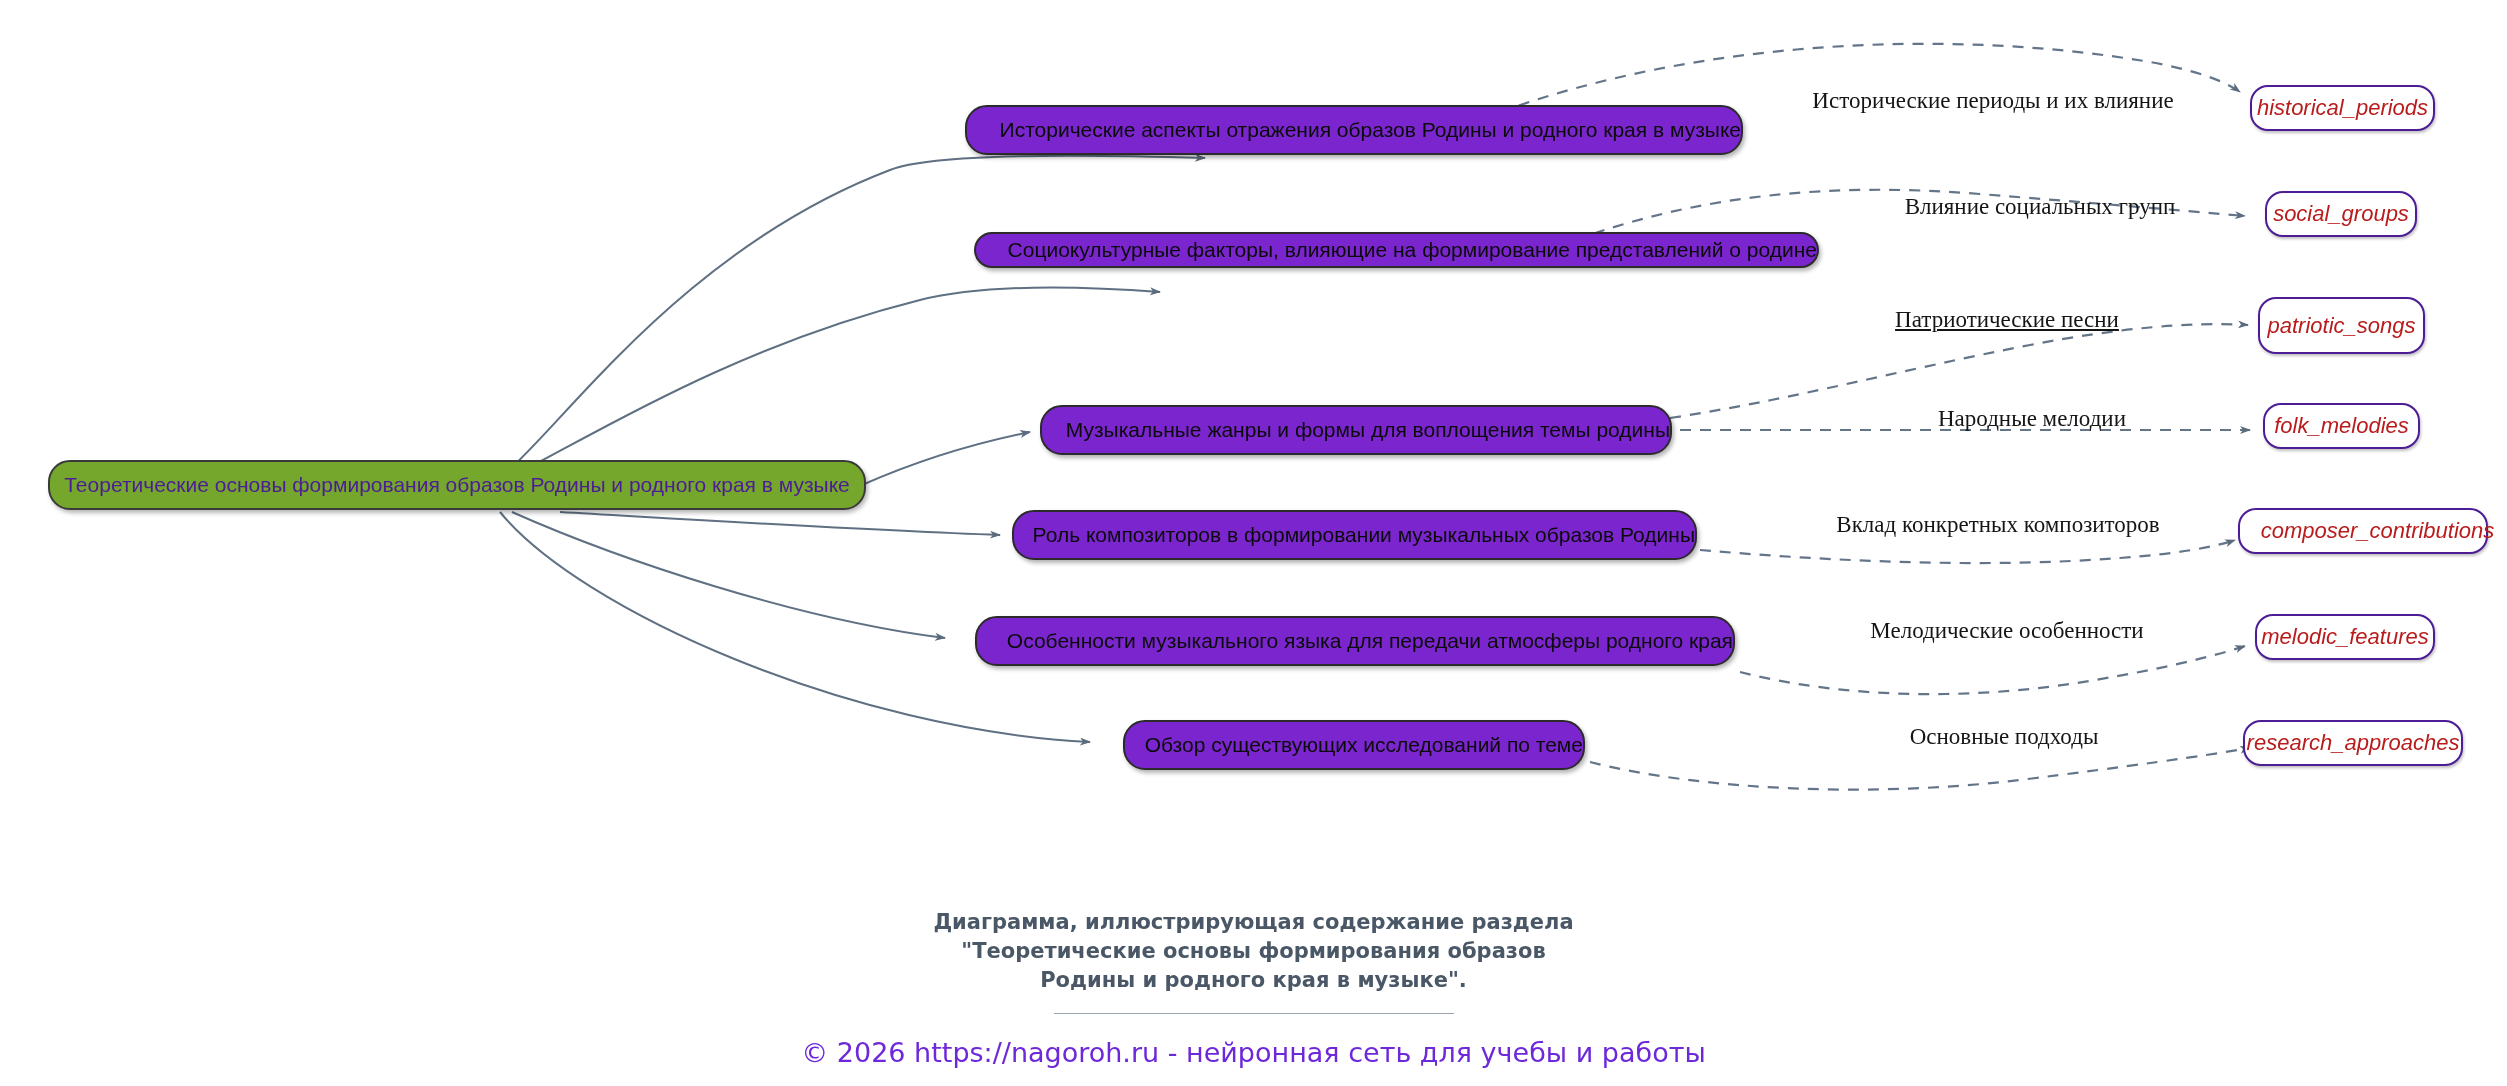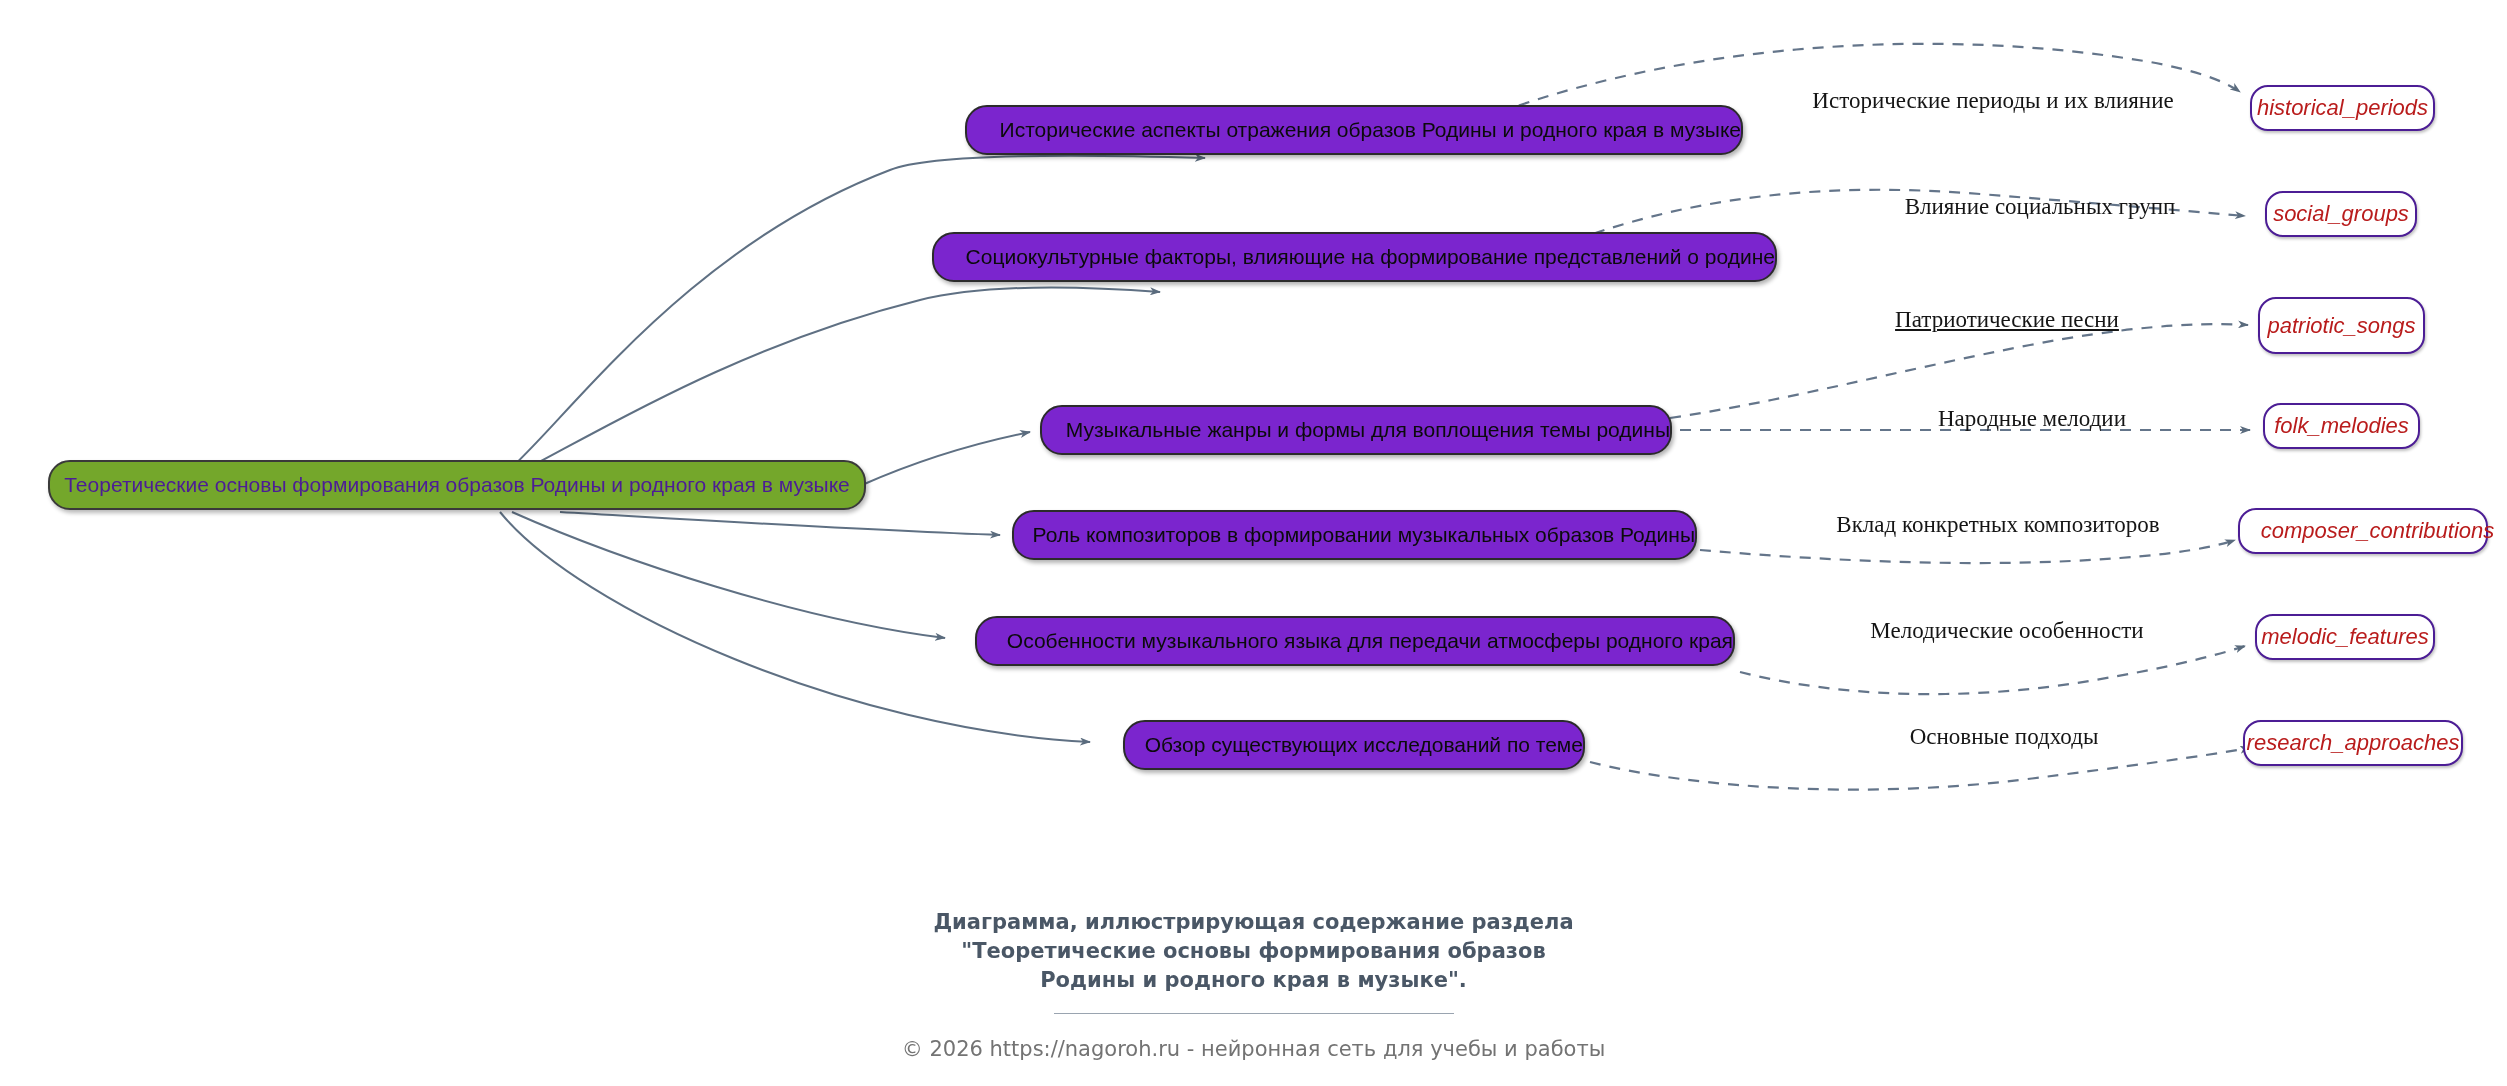--- a/index.html
+++ b/index.html
@@ -83,22 +83,22 @@
   }
   #caption-rule {
     width: 400px;
     height: 1px;
     background: #9aa4b0;
     margin: 18px auto 0 auto;
   }
   #copyright {
     margin-top: 23px;
     font-family: "DejaVu Sans", sans-serif;
-    font-size: 21px;
-    color: #737373;
+    font-size: 27px;
+    color: #6d28d9;
   }
 </style>
 </head>
 <body>
 
 <div id="page">
 
   <svg id="edges" viewBox="0 0 2507 1086">
     <defs>
       <marker id="arrow-solid" markerWidth="11" markerHeight="8" refX="10" refY="4" orient="auto" markerUnits="userSpaceOnUse">
@@ -143,21 +143,21 @@
   </svg>
 
   <div class="node node-root" style="left:48px; top:460px; width:818px; height:50px;">
     <span>Теоретические основы формирования образов Родины и родного края в музыке</span>
   </div>
 
   <div class="node node-branch" style="left:965px; top:105px; width:778px; height:50px;">
     <span>Исторические аспекты отражения образов Родины и родного края в музыке</span>
   </div>
 
-  <div class="node node-branch" style="left:932px; top:232px; width:845px; height:50px;">
+  <div class="node node-branch" style="left:974px; top:232px; width:845px; height:36px;">
     <span>Социокультурные факторы, влияющие на формирование представлений о родине</span>
   </div>
 
   <div class="node node-branch" style="left:1040px; top:405px; width:632px; height:50px;">
     <span>Музыкальные жанры и формы для воплощения темы родины</span>
   </div>
 
   <div class="node node-branch" style="left:1012px; top:510px; width:685px; height:50px;">
     <span>Роль композиторов в формировании музыкальных образов Родины</span>
   </div>

